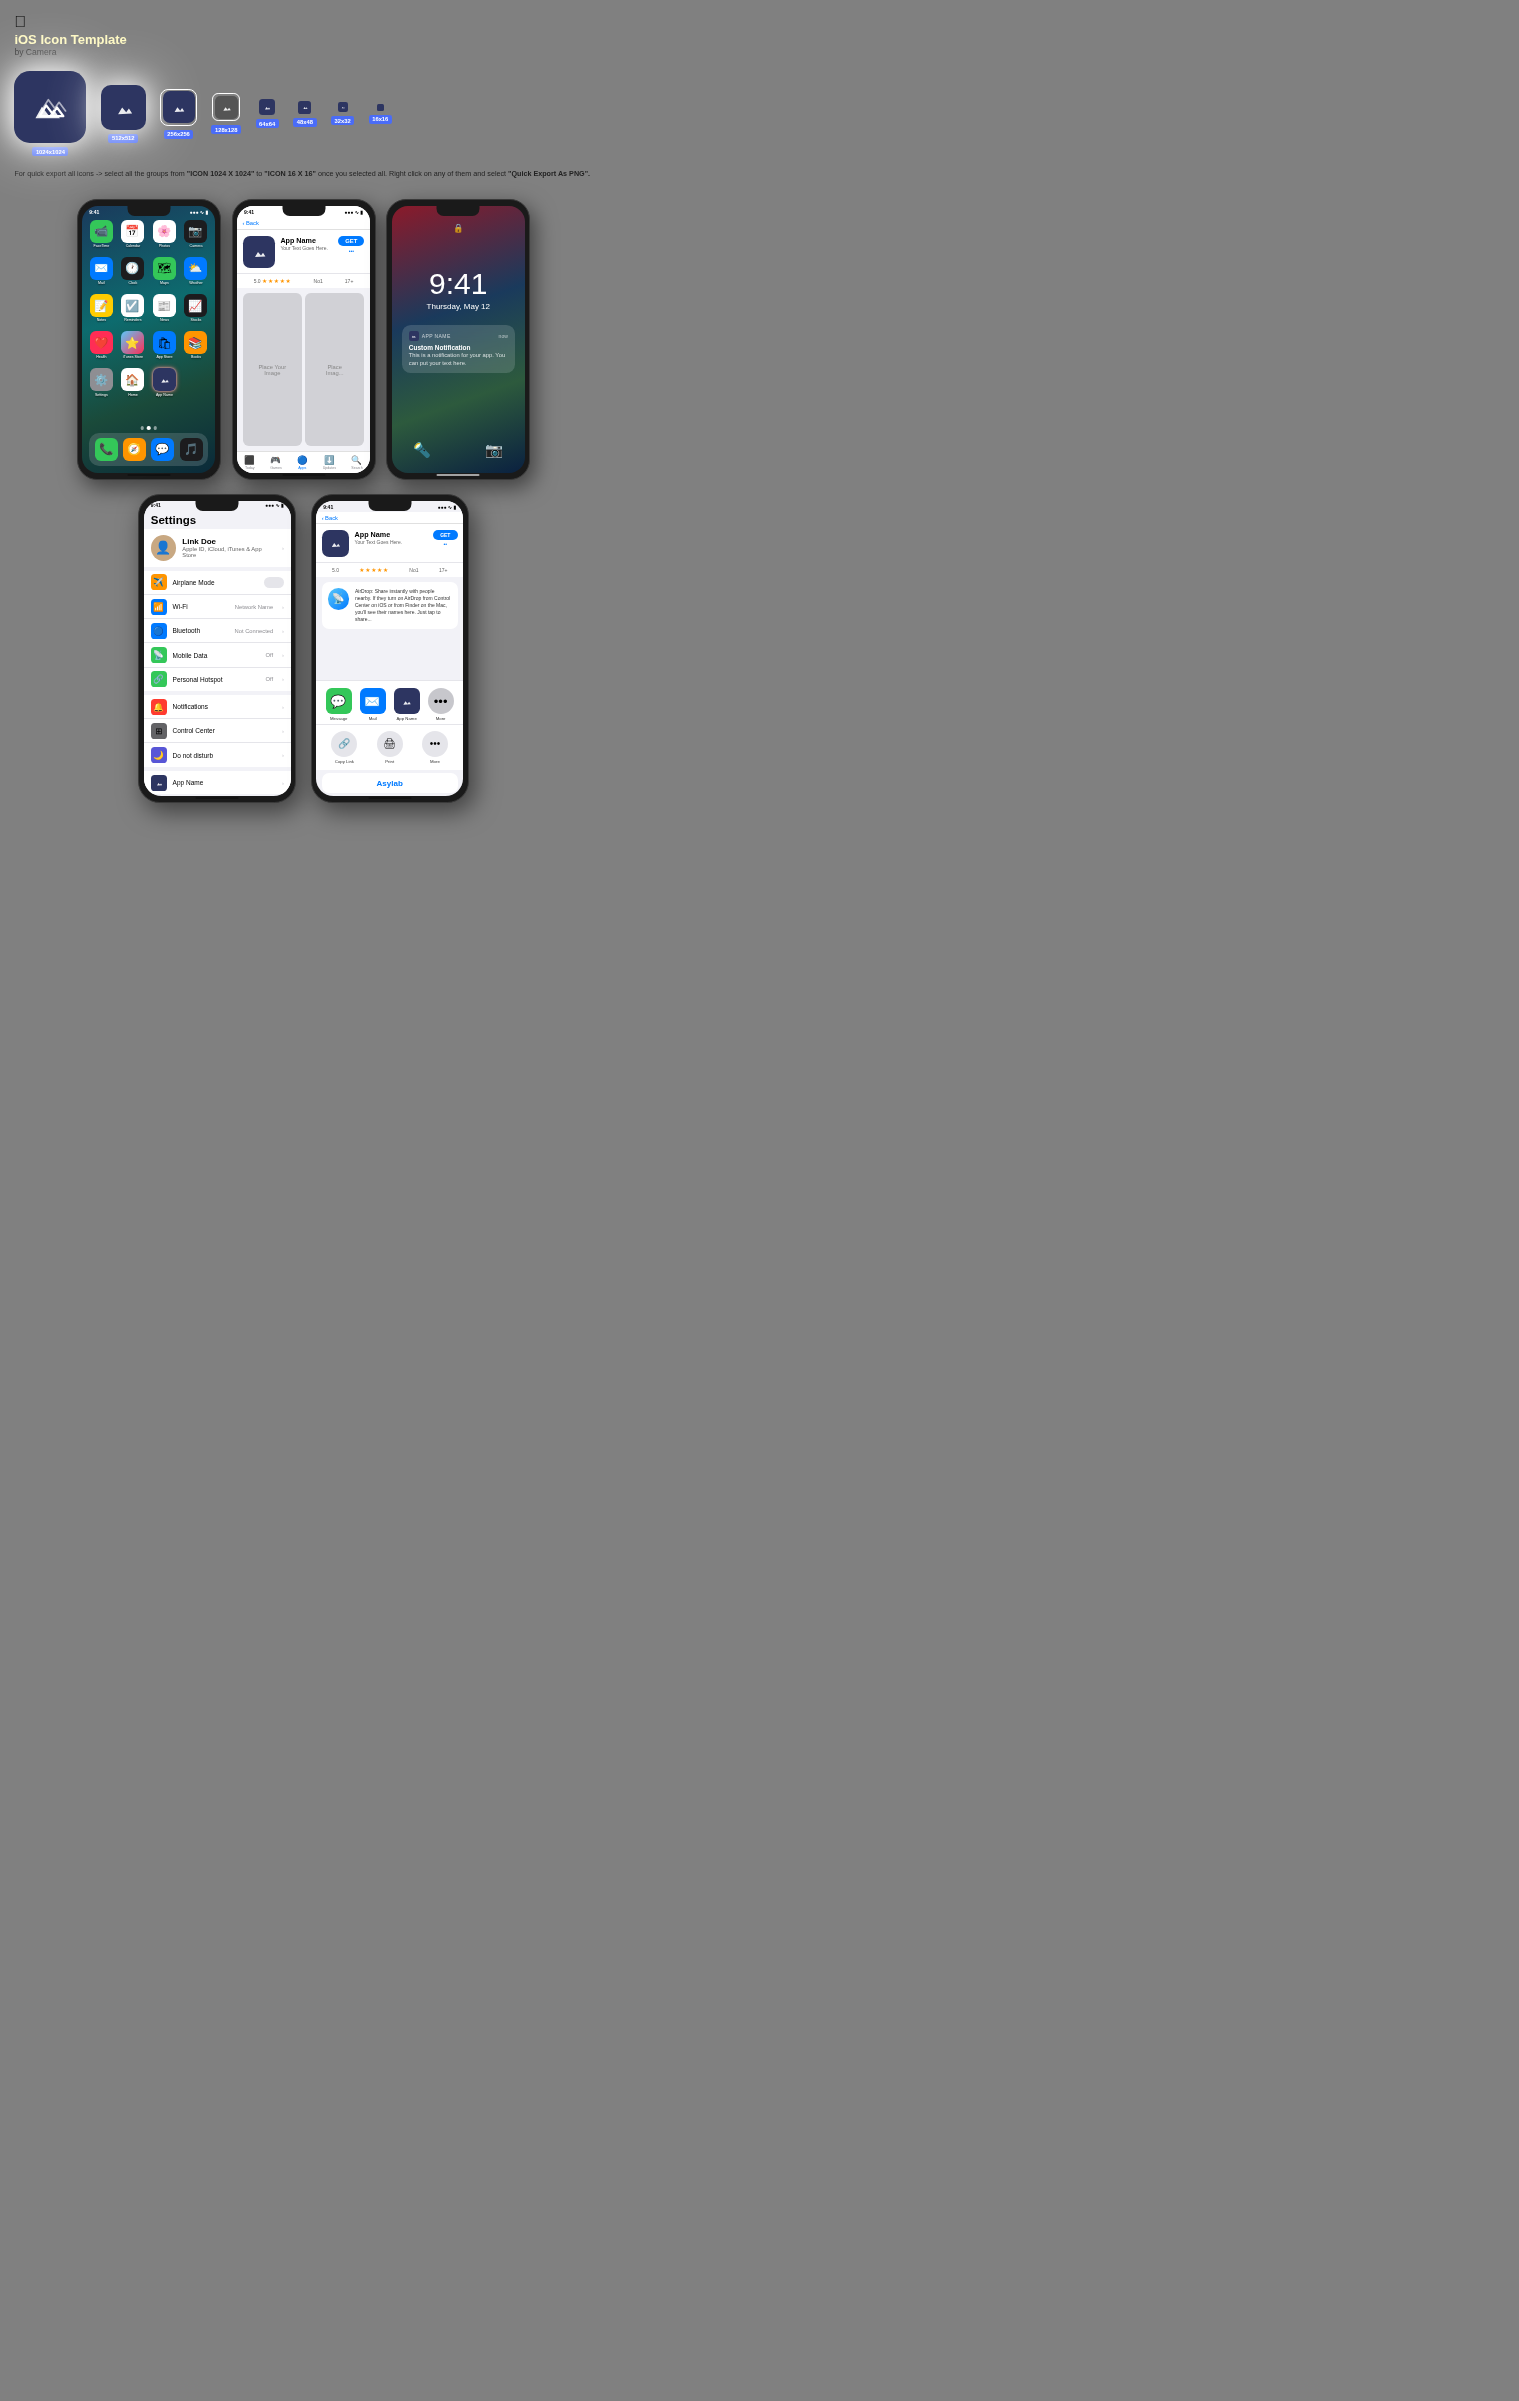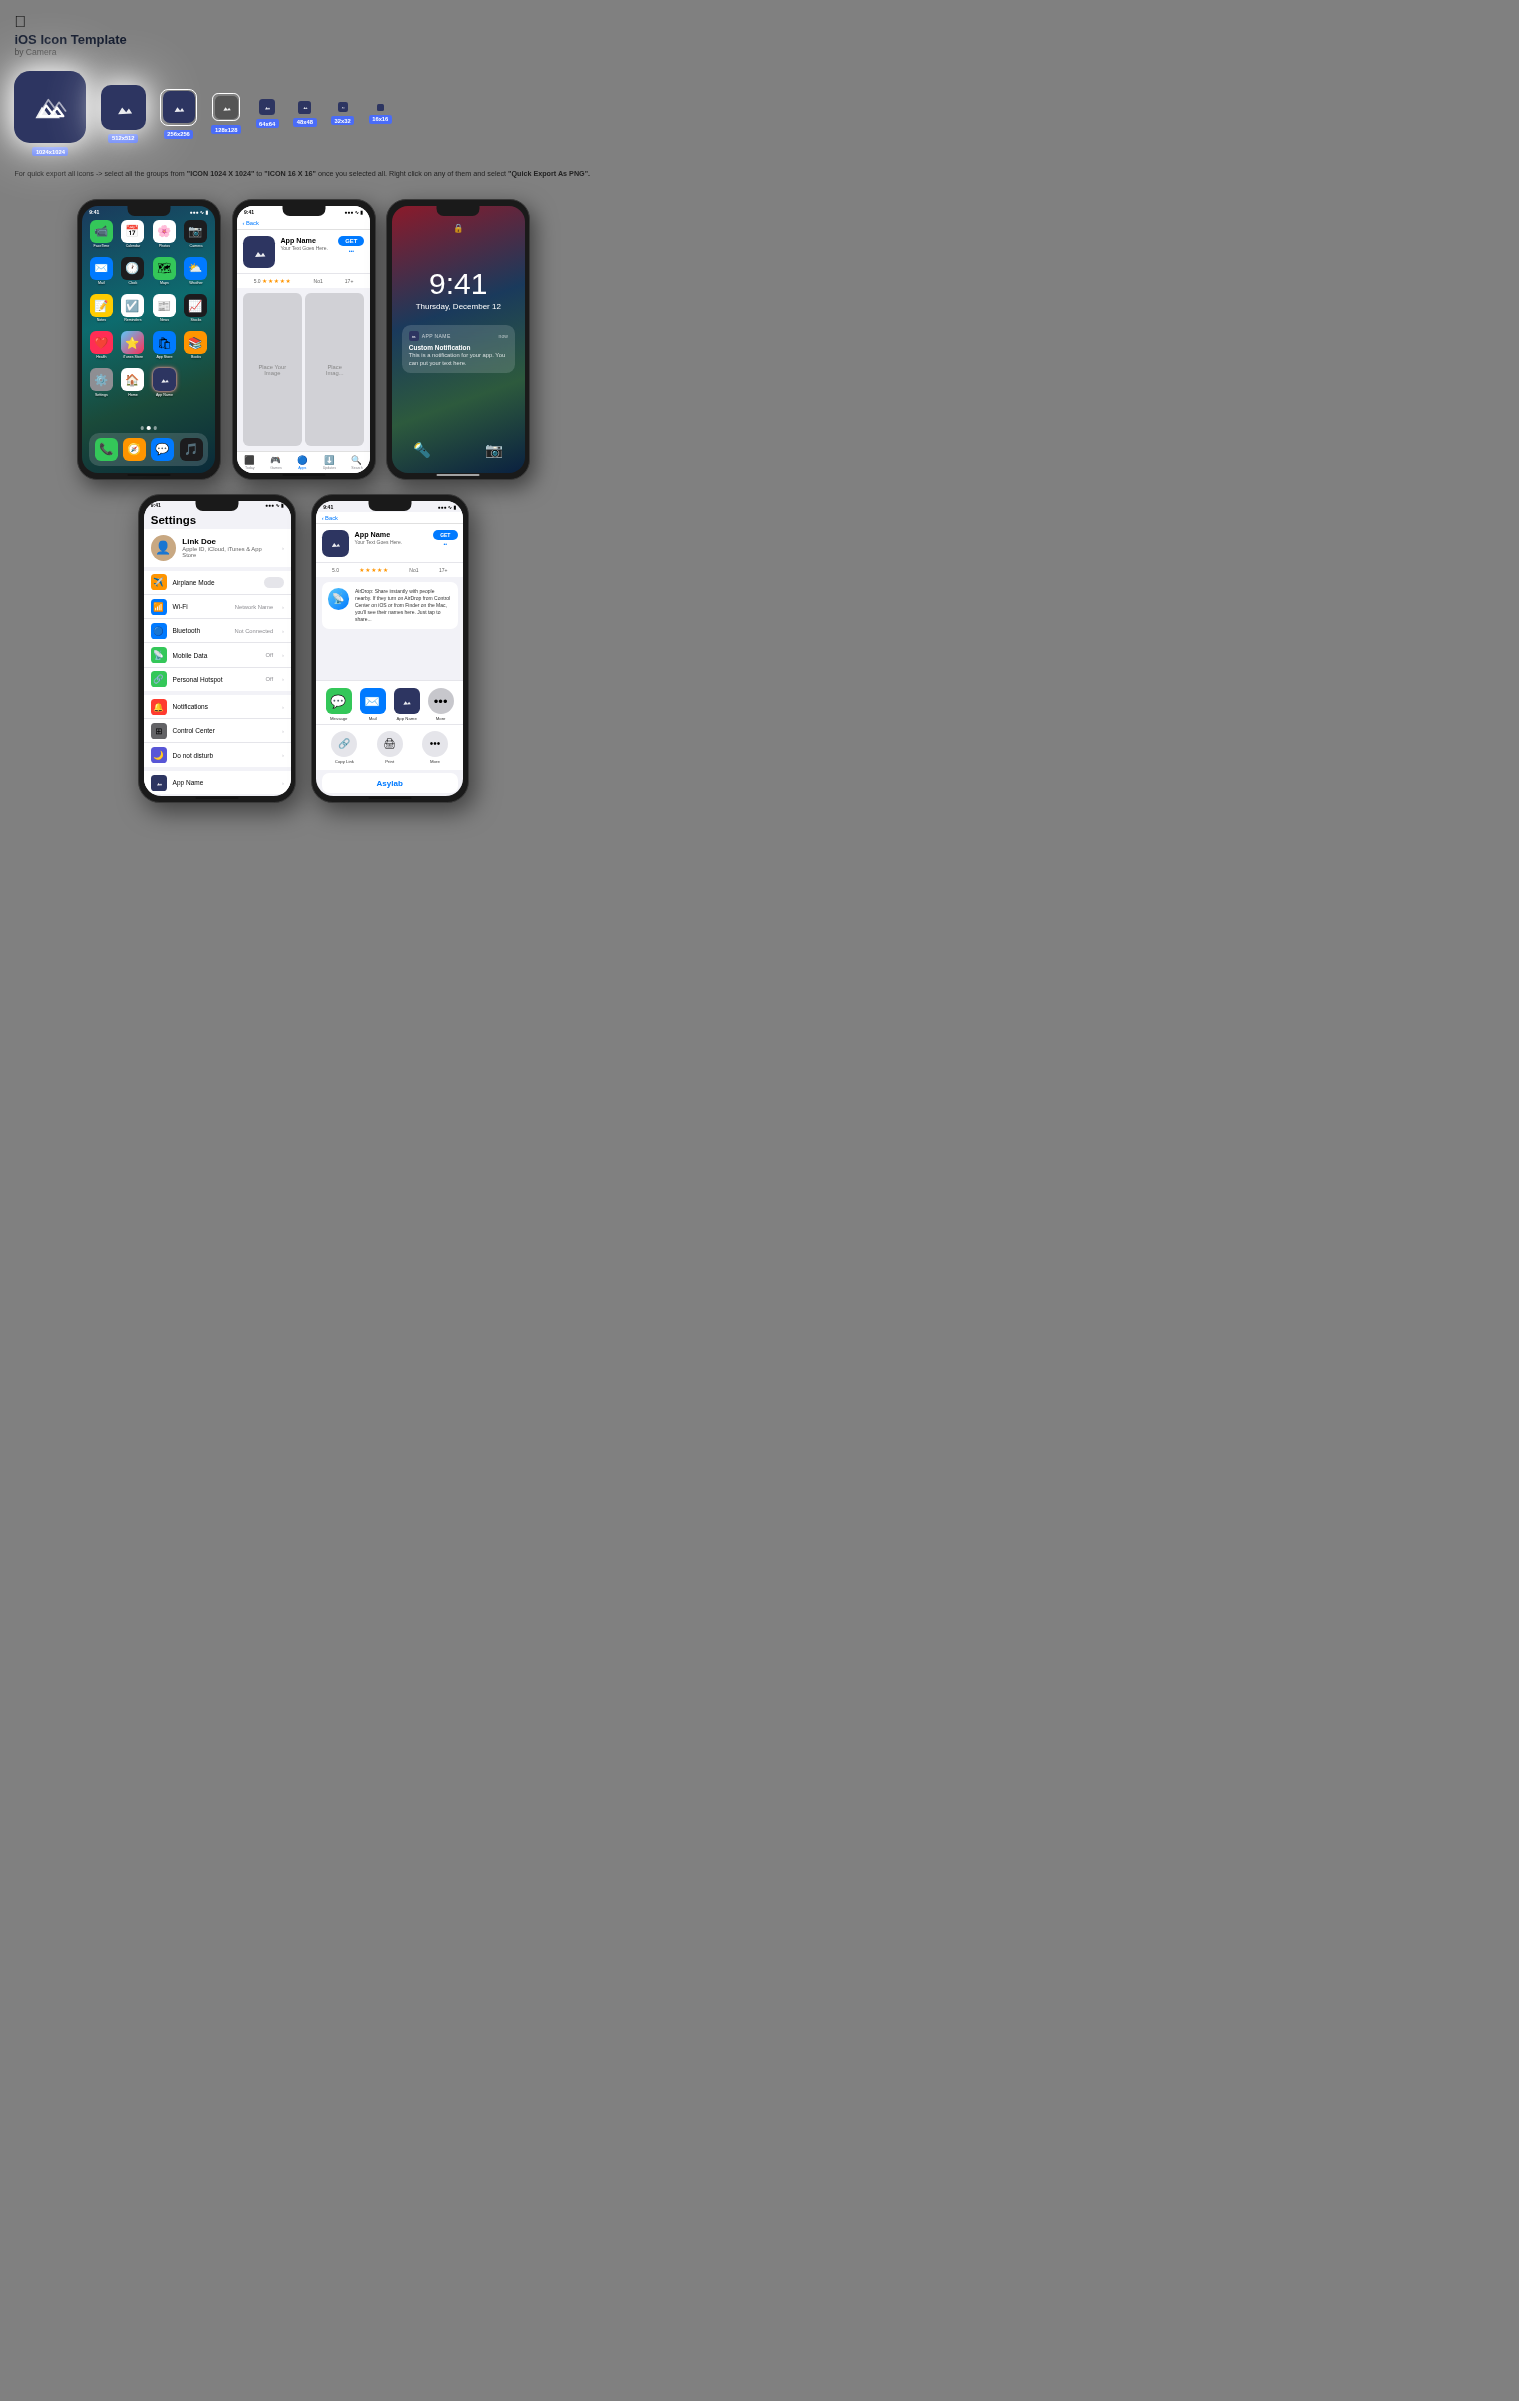--- a/index.html
+++ b/index.html
@@ -16,21 +16,21 @@
       padding: 14.4px 14.4px 7.2px 14.4px;
     }
     .apple-logo {
       font-size: 16px;
       line-height: 1;
       margin-bottom: 1.4px;
     }
     .header-title {
       font-size: 13px;
       font-weight: 700;
-      color: #0f172a;
+      color: #fef9c3;
     }
     .header-subtitle {
       font-size: 8.6px;
       color: #333;
     }
 
     
     .icon-sizes-section {
       padding: 7.2px 14.4px 7.2px 14.4px;
       display: flex;
@@ -965,21 +965,21 @@
           <div class="status-right">
             <span>●●●</span>
             <span>∿</span>
             <span>▮</span>
           </div>
         </div>
 
         <div style="margin-top:5.8px;font-size:8.6px;color:white;opacity:0.8;">🔒</div>
 
         <div class="lock-time">9:41</div>
-        <div class="lock-date">Thursday, December 12</div>
+        <div class="lock-date">Thursday, May 12</div>
 
         <div class="notification-banner">
           <div class="notif-header">
             <div class="notif-app-row">
               <div class="notif-app-icon-small">
                 <svg viewBox="0 0 100 100" width="7.2" height="7.2">
                   <path d="M25 78 L40 52 L55 70 L65 55 L80 75" fill="white" opacity="0.9"></path>
                 </svg>
               </div>
               <span class="notif-app-name">APP NAME</span>

